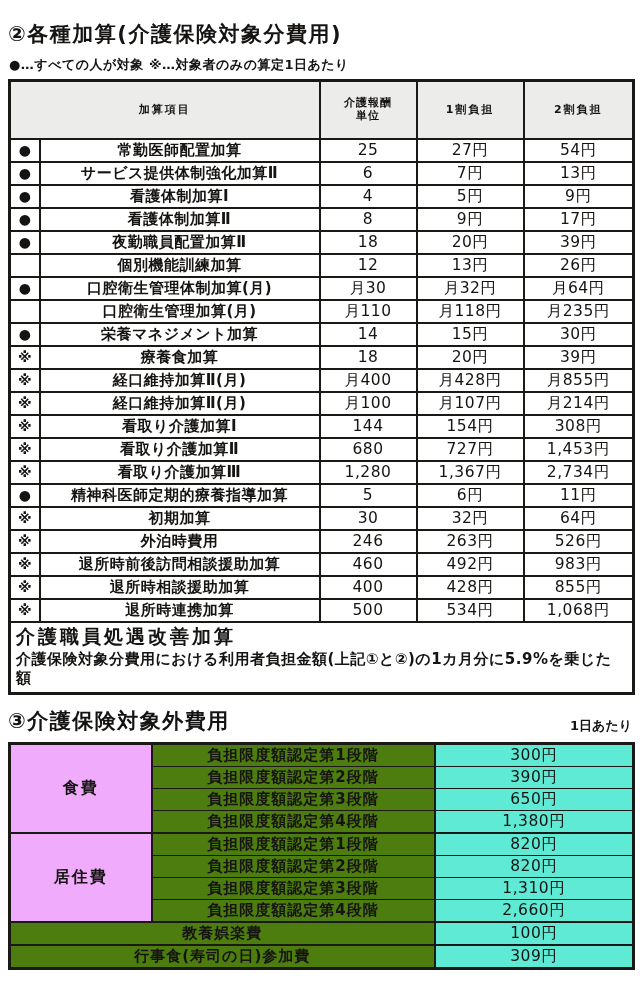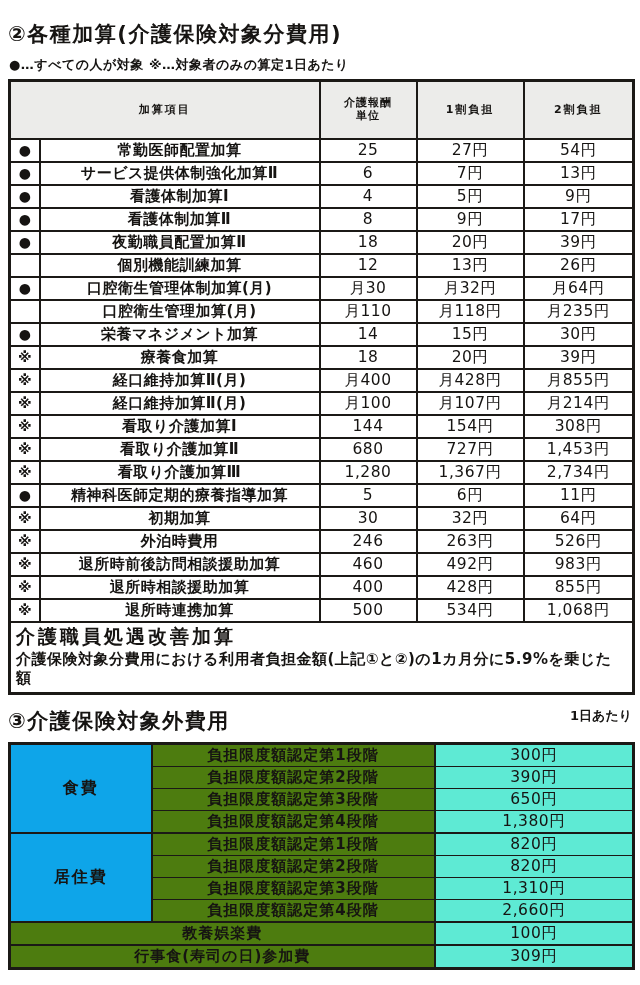--- a/index.html
+++ b/index.html
@@ -25,29 +25,29 @@
   .t1 .units-head { line-height:1.12; letter-spacing:1px; }
   .t1 .units-head span { display:block; }
   .t1 td { height:21.5px; text-align:center; }
   .t1 td.c-marker { font-size:14px; font-weight:bold; padding:0; }
   .t1 td.c-name   { font-size:15px; font-weight:bold; letter-spacing:0.5px; }
   .t1 td.c-num    { font-size:15.5px; font-weight:normal; letter-spacing:0.5px; }
   .t1 td.foot-cell { height:auto; text-align:left; padding:1px 5px 4px 5px; white-space:normal; }
   .foot-title { text-align:left; font-size:19px; font-weight:bold; letter-spacing:3px; }
   .foot-desc  { font-size:15px; font-weight:bold; line-height:1.28; letter-spacing:0.5px; }
 
-  .sec3-row { display:flex; justify-content:space-between; margin:12px 0 7px 0;gap:40px; }
+  .sec3-row { display:flex; justify-content:space-between; align-items:flex-end; margin:12px 0 7px 0;gap:40px; }
   .sec3-row .sec-title { margin:0; }
 
   
   .t2 { border:3px solid #1b1916; }
   .t2 td { border:1px solid #1b1916; border-left-width:2px; border-right-width:2px;
            height:22px; padding:0 2px; text-align:center; overflow:hidden; white-space:nowrap; }
   .t2 tr.group-start td { border-top-width:2px; }
-  .t2 td.g-label { background:#0ea5e9; font-size:16px; font-weight:bold; letter-spacing:2px; }
+  .t2 td.g-label { background:#f0abfc; font-size:16px; font-weight:bold; letter-spacing:2px; }
   .t2 td.s-name  { background:#4d7c0f; font-size:15px; font-weight:bold; letter-spacing:1px; }
   .t2 td.s-value { background:#5eead4; font-size:15.5px; font-weight:normal; letter-spacing:0.5px; }
 </style>
 </head>
 <body>
 
 <div class="page">
 
   <div class="sec-title">②各種加算(介護保険対象分費用)</div>
 

